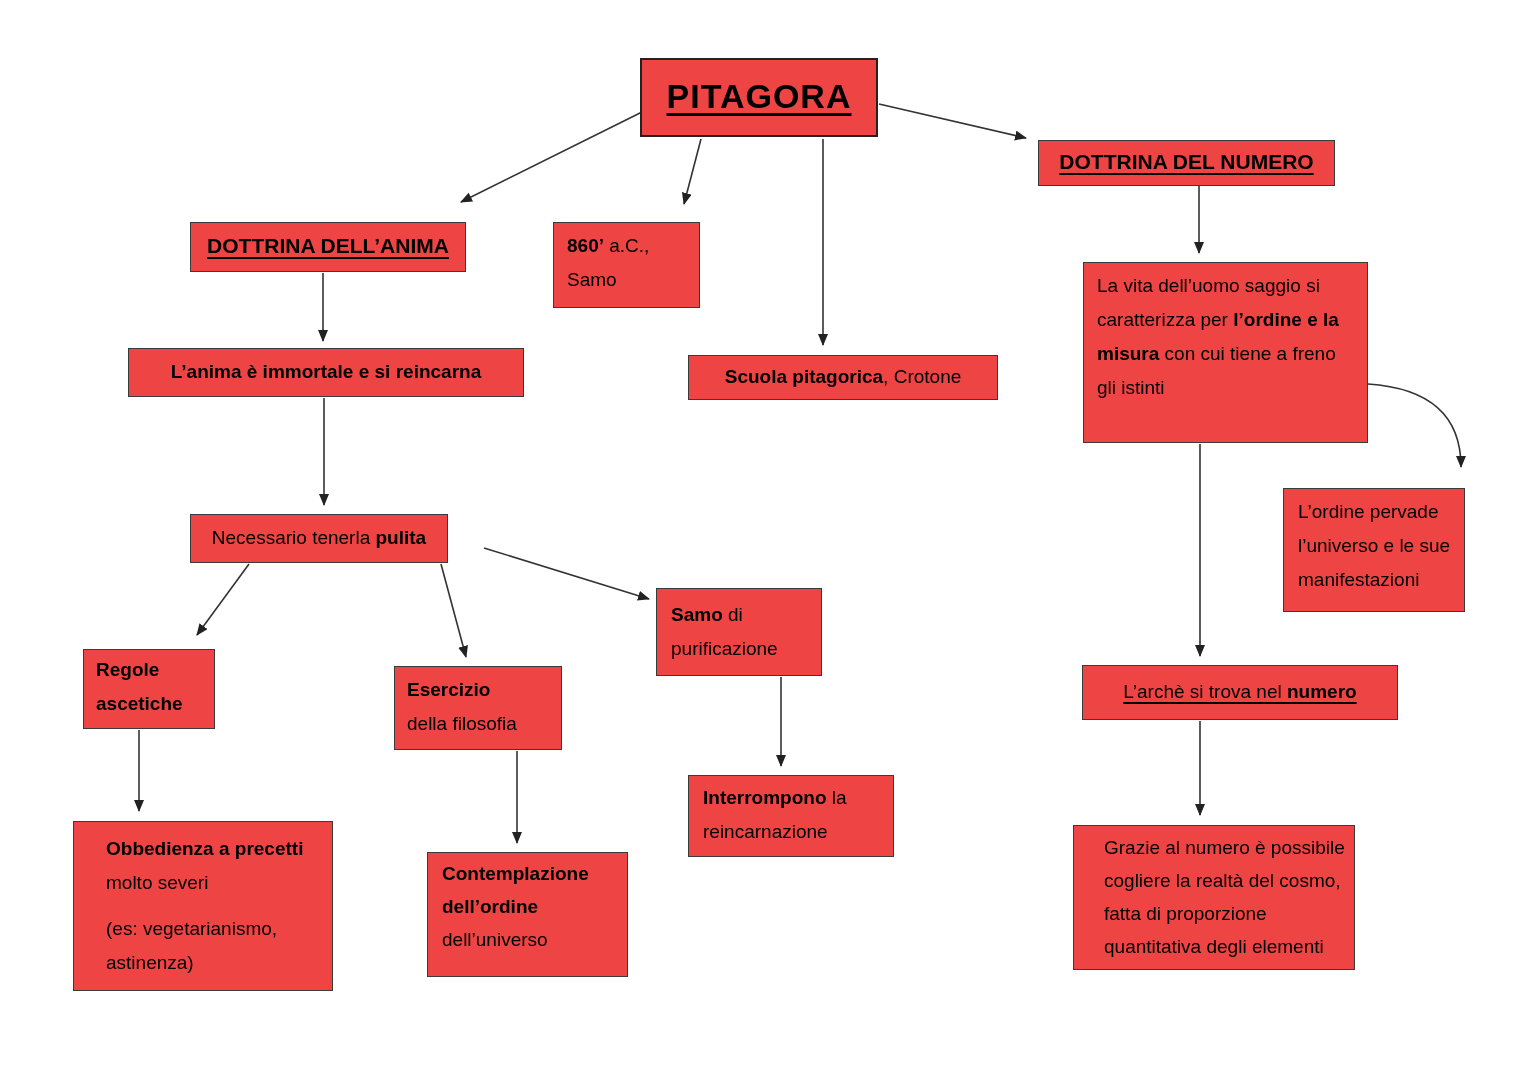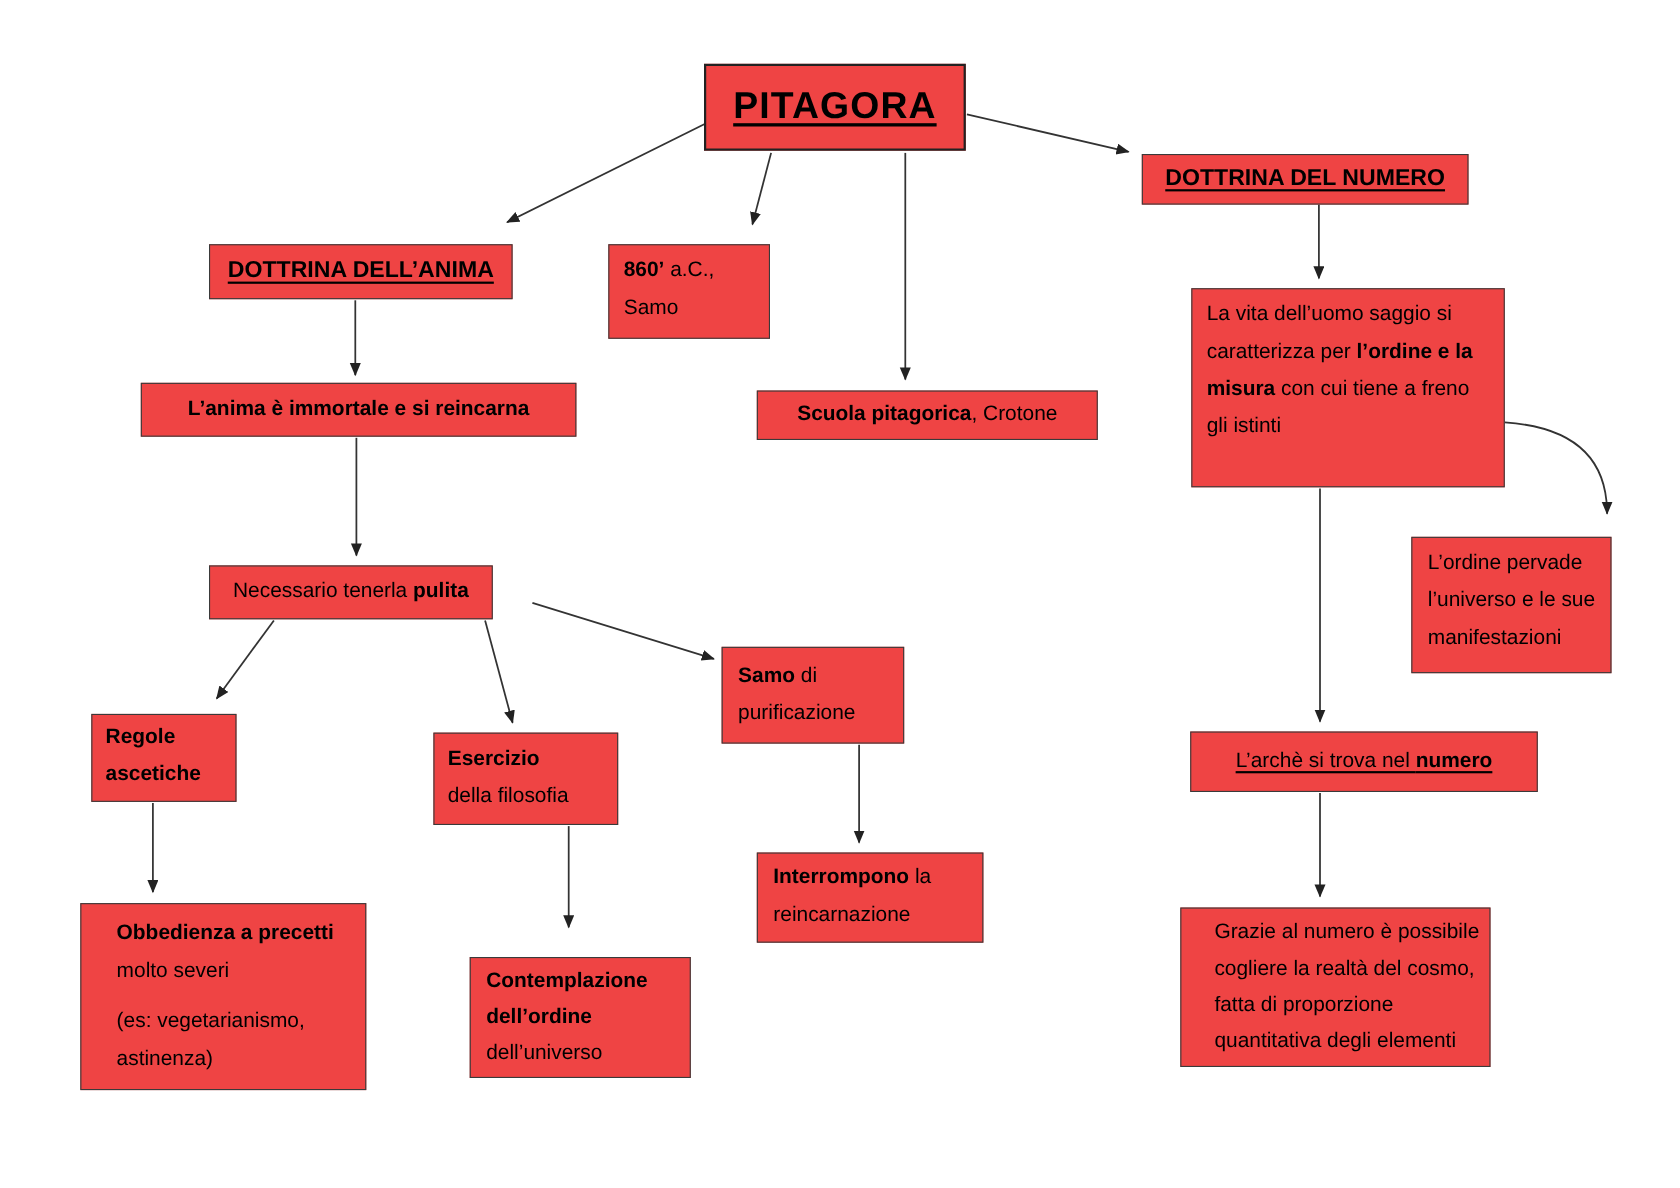--- a/index.html
+++ b/index.html
@@ -35,21 +35,21 @@
   .n-lavita{left:1083px;top:262px;width:285px;height:181px;padding:6px 12px 0 13px;}
   .n-anima{left:128px;top:348px;width:396px;height:49px;font-weight:bold;line-height:45px;}
   .n-scuola{left:688px;top:355px;width:310px;height:45px;line-height:41px;}
   .n-necessario{left:190px;top:514px;width:258px;height:49px;line-height:45px;}
   .n-pervade{left:1283px;top:488px;width:182px;height:124px;padding:6px 0 0 14px;}
   .n-regole{left:83px;top:649px;width:132px;height:80px;padding:3px 0 0 12px;font-weight:bold;}
   .n-esercizio{left:394px;top:666px;width:168px;height:84px;padding:6px 0 0 12px;}
   .n-riti{left:656px;top:588px;width:166px;height:88px;padding:9px 0 0 14px;}
   .n-obbedienza{left:73px;top:821px;width:260px;height:170px;padding:10px 14px 0 32px;}
   .n-obbedienza .p2{margin-top:12px;}
-  .n-contempla{left:427px;top:870px;width:201px;height:110px;padding:4px 0 0 14px;line-height:33px;}
+  .n-contempla{left:427px;top:852px;width:201px;height:125px;padding:4px 0 0 14px;line-height:33px;}
   .n-interrompono{left:688px;top:775px;width:206px;height:82px;padding:5px 0 0 14px;}
   .n-arche{left:1082px;top:665px;width:316px;height:55px;line-height:51px;}
   .n-arche .u{text-decoration:underline;text-decoration-thickness:1.5px;text-underline-offset:4px;}
   .n-grazie{left:1073px;top:825px;width:282px;height:145px;padding:5px 6px 0 30px;line-height:33px;}
 </style>
 </head>
 <body>
 
 <div id="canvas">
 

